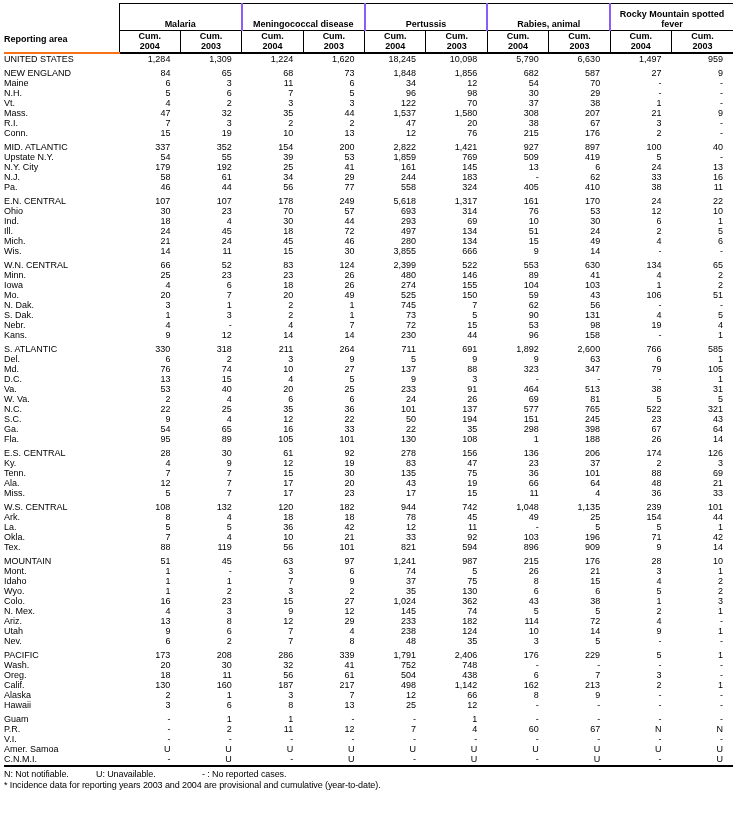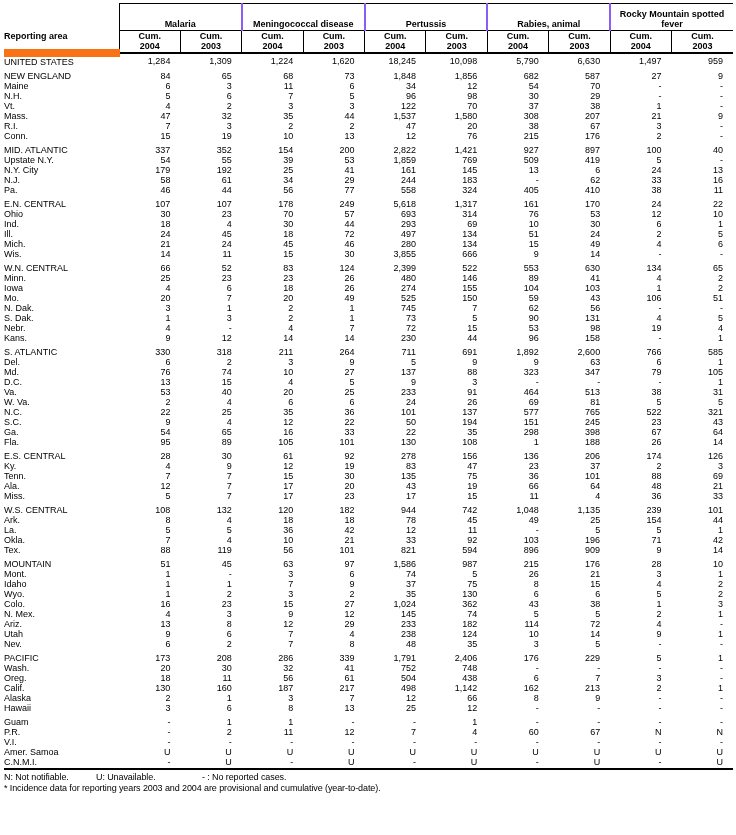--- a/index.html
+++ b/index.html
@@ -24,21 +24,21 @@
     width: 729px;
   }
   col.c-area { width: 115px; }
   col.c-num  { width: 61.4px; }
 
   th, td { padding: 0; }
   thead th { font-weight: bold; font-size: 9px; line-height: 10px; }
 
   th.area {
     text-align: left; vertical-align: bottom;
-    border-right: 1px solid #000; border-bottom: 8px solid #f97316;
+    border-right: 1px solid #000; border-bottom: 2px solid #f97316;
     padding-bottom: 8px;
   }
   th.group {
     vertical-align: bottom;
     border-top: 1px solid #000; border-bottom: 1px solid #000;
     height: 27px; padding-bottom: 1px;
   }
   th.gb { border-right: 2px solid #8b5cf6; margin-left: 40px; }
   th.sub {
     text-align: center; vertical-align: bottom;
@@ -765,21 +765,21 @@
         </tr>
         <tr class="spacer">
           <td colspan="11"></td>
         </tr>
         <tr>
           <td class="area">MOUNTAIN</td>
           <td class="num">51</td>
           <td class="num">45</td>
           <td class="num">63</td>
           <td class="num">97</td>
-          <td class="num">1,586</td>
+          <td class="num">1,241</td>
           <td class="num">987</td>
           <td class="num">215</td>
           <td class="num">176</td>
           <td class="num">28</td>
           <td class="num">10</td>
         </tr>
         <tr>
           <td class="area">Mont.</td>
           <td class="num">1</td>
           <td class="num">-</td>

